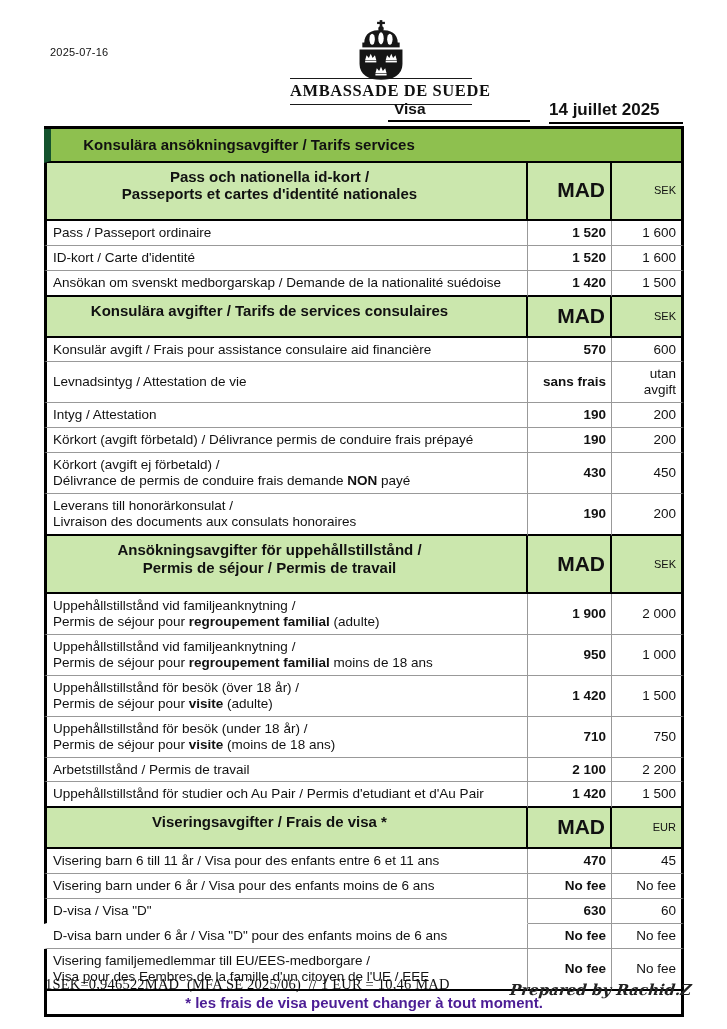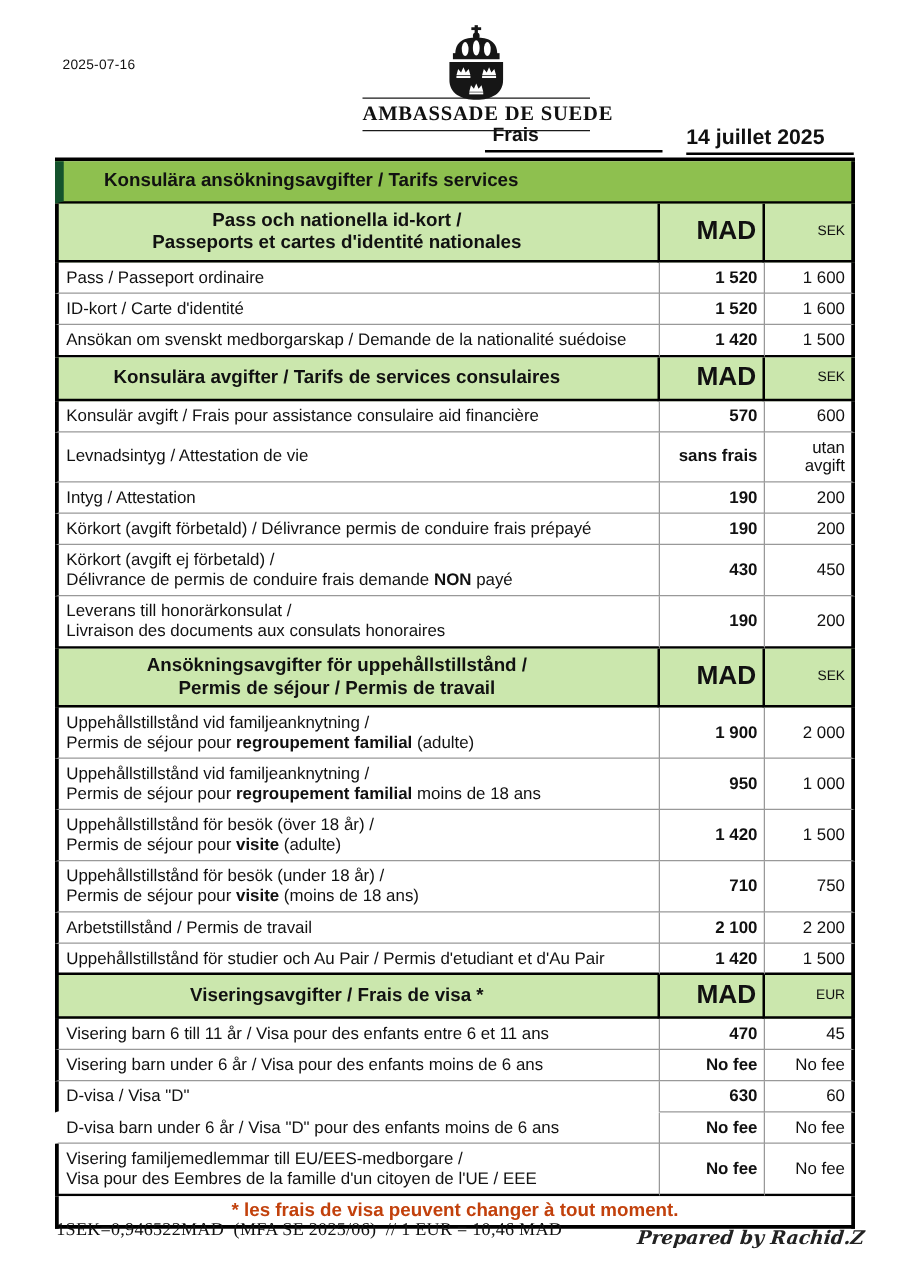--- a/index.html
+++ b/index.html
@@ -25,26 +25,26 @@
   td{vertical-align:middle;font-size:13.5px;line-height:1.18;padding:4px 6px;
     border-bottom:1px solid #999;border-right:1px solid #999;}
   td.desc{border-left:3px solid #000;}
   td.v1{text-align:right;font-weight:bold;padding-right:5px;}
   td.v2{text-align:right;padding-right:5px;border-right:3px solid #000;}
 
   tr.title-row td{background:#8ec04f;border-left:7px solid #14532d;border-right:3px solid #000;
     border-bottom:2px solid #000;font-weight:bold;font-size:15px;text-align:center;
     padding:7px 240px 7px 6px;}
   tr.colhead td{background:#cbe7ad;border-bottom:2px solid #000;font-size:15px;}
-  tr.colhead td.desc{font-weight:bold;text-align:center;padding-right:40px;border-right:2px solid #000;padding-top:5px;padding-bottom:5px;}
+  tr.colhead td.desc{font-weight:bold;text-align:center;padding-right:40px;border-right:2px solid #000;padding-top:5px;padding-bottom:16px;}
   tr.colhead td.v1{border-right:2px solid #000;font-size:21px;}
   tr.colhead td.v2{font-weight:normal;font-size:11px;}
   tr.sect-end td{border-bottom:2px solid #000;}
   tr.note-row td{border-left:3px solid #000;border-right:3px solid #000;border-bottom:3px solid #000;
-    color:#c2410c;font-weight:bold;font-size:15px;text-align:center;padding:3px 4px;background:#fff;}
+    color:#4c1d95;font-weight:bold;font-size:15px;text-align:center;padding:3px 4px;background:#fff;}
   .open-left{border-left-color:transparent !important;}
   .open-bottom{border-bottom-color:transparent !important;}
   .b{font-weight:bold;}
 
   .xrate{position:absolute;left:45px;top:976px;font-family:"Liberation Serif",serif;
     font-size:14.5px;white-space:pre;letter-spacing:.2px;}
   .prepared{position:absolute;right:36px;top:981px;font-family:"DejaVu Serif",serif;
     font-style:italic;font-weight:bold;font-size:15px;transform:skewX(-6deg);color:#222;}
 </style>
 </head>
@@ -76,21 +76,21 @@
         <rect x="35" y="43.6" width="12" height="1.7"></rect>
         <path d="M24,57 L25.5,51.5 L28,54.5 L30,50 L32,54.5 L34.5,51.5 L36,57 Z"></path>
         <rect x="24" y="57.6" width="12" height="1.7"></rect>
       </g>
     </svg>
     <div class="rule"></div>
     <div class="embassy">AMBASSADE DE SUEDE</div>
     <div class="rule"></div>
   </div>
 
-  <div class="city">Frais</div>
+  <div class="city">Visa</div>
   <div class="hdate">14 juillet 2025</div>
 
   <table class="fees">
     <colgroup>
       <col style="width:484px">
         <col style="width:84px">
         <col style="width:72px">
     </colgroup>
     <tbody id="fees-tbody">
       <tr class="title-row">

